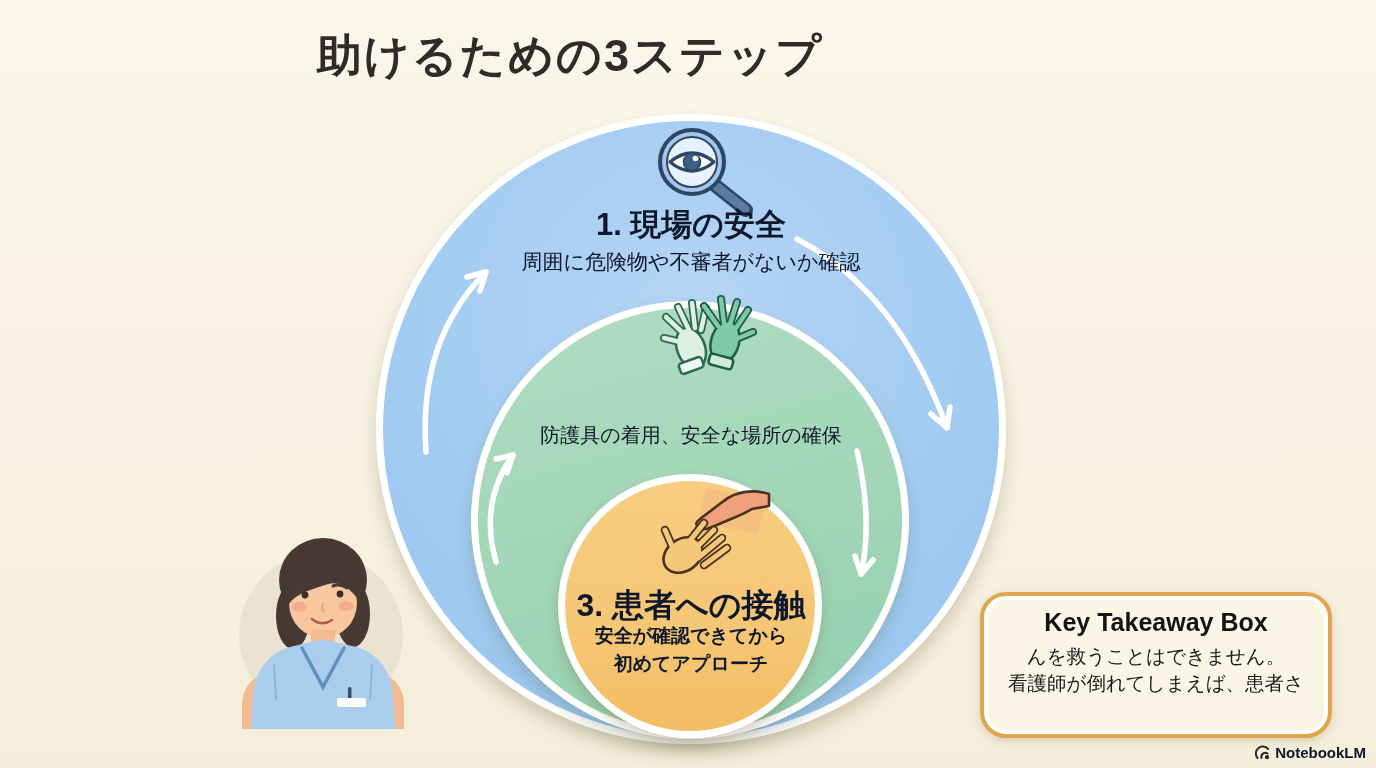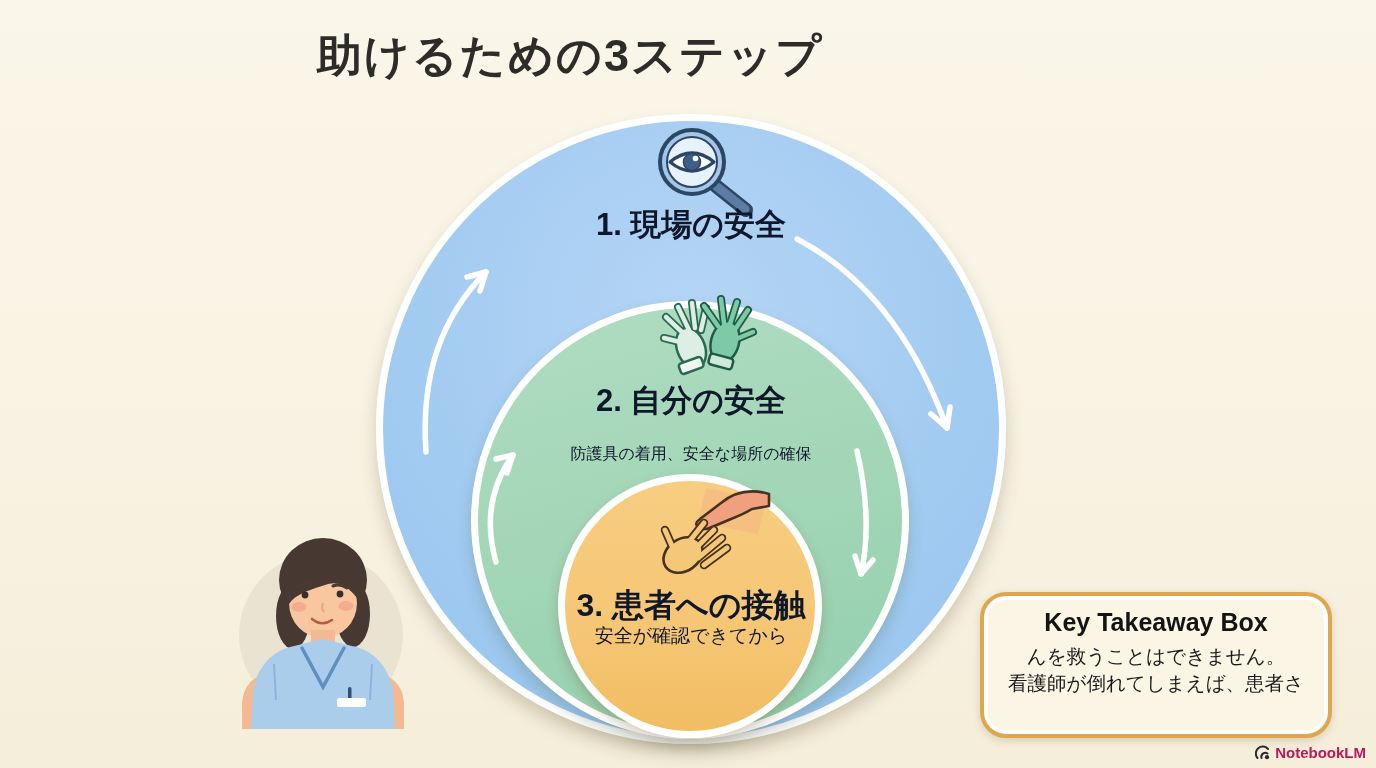--- a/index.html
+++ b/index.html
@@ -38,38 +38,38 @@
   .icon-abs{position:absolute;z-index:5;}
   #icon-magnifier{left:642px;top:124px;}
   #icon-gloves{left:646px;top:294px;}
   #icon-hands{left:636px;top:486px;}
   
   .step-text{position:absolute;left:330px;width:722px;text-align:center;z-index:6;color:#0f172a;}
   .step-title{font-weight:bold;}
   #step1-title{top:204px;font-size:31px;}
   #step1-sub{top:248px;font-size:21px;}
   #step2-title{top:380px;font-size:31px;}
-  #step2-sub{top:444px;font-size:16px;}
+  #step2-sub{top:422px;font-size:20px;}
   #step3-title{top:584px;font-size:32px;}
-  #step3-sub{top:622px;font-size:19px;line-height:28px;}
+  #step3-sub{top:622px;font-size:19px;line-height:28px;font-weight:bold;}
   
   #nurse{left:238px;top:532px;z-index:6;}
   
   .takeaway{
     position:absolute;left:980px;top:592px;width:352px;height:146px;z-index:6;
     box-sizing:border-box;background:#fbf5e6;border:4px solid #dfa64e;border-radius:26px;
     box-shadow:inset 0 0 0 4px #ffffff,0 3px 8px rgba(140,120,80,.25);
     padding-top:12px;text-align:center;
   }
   .takeaway-title{margin:0 0 6px 0;font-size:25px;font-weight:bold;color:#141414;}
   .takeaway-line{font-size:19.5px;line-height:27px;color:#1b1b1b;}
   
   .watermark{
     position:absolute;right:10px;bottom:7px;z-index:7;display:flex;align-items:center;gap:4px;
-    font-size:15px;font-weight:600;color:#be185d;
+    font-size:15px;font-weight:600;color:#0f172a;
   }
 </style>
 </head>
 <body>
 
 <div class="stage">
 
   <h1 class="page-title">助けるための3ステップ</h1>
 
   <div class="circle" id="circle-blue"></div>
@@ -164,27 +164,28 @@
         <path d="M48,62 L68,37"></path>
           <path d="M56,66 L78,44"></path>
           <path d="M62,72 L86,52"></path>
           <path d="M68,79 L91,62"></path>
           <path d="M36,60 L29,44"></path>
       </g>
     </g>
   </svg>
 
   <div class="step-text step-title" id="step1-title">1. 現場の安全</div>
-
-  <div class="step-text step-title" id="step2-title">2. 自分の安全</div>
+  <div class="step-text" id="step1-sub">周囲に危険物や不審者がないか確認</div>
+
   <div class="step-text" id="step2-sub">防護具の着用、安全な場所の確保</div>
 
   <div class="step-text step-title" id="step3-title">3. 患者への接触</div>
   <div class="step-text" id="step3-sub">
     <div>安全が確認できてから</div>
+    <div>初めてアプローチ</div>
   </div>
 
   <svg class="icon-abs" id="nurse" width="170" height="197" viewBox="0 0 170 197">
     <circle cx="83" cy="103" r="82" fill="#ebe3d1"></circle>
 
     <ellipse cx="85" cy="48" rx="44" ry="42" fill="#473832"></ellipse>
     <ellipse cx="55" cy="84" rx="17" ry="33" fill="#473832"></ellipse>
     <ellipse cx="115" cy="82" rx="17" ry="33" fill="#473832"></ellipse>
 
     <ellipse cx="85" cy="71" rx="34" ry="35" fill="#f8c7a0"></ellipse>

